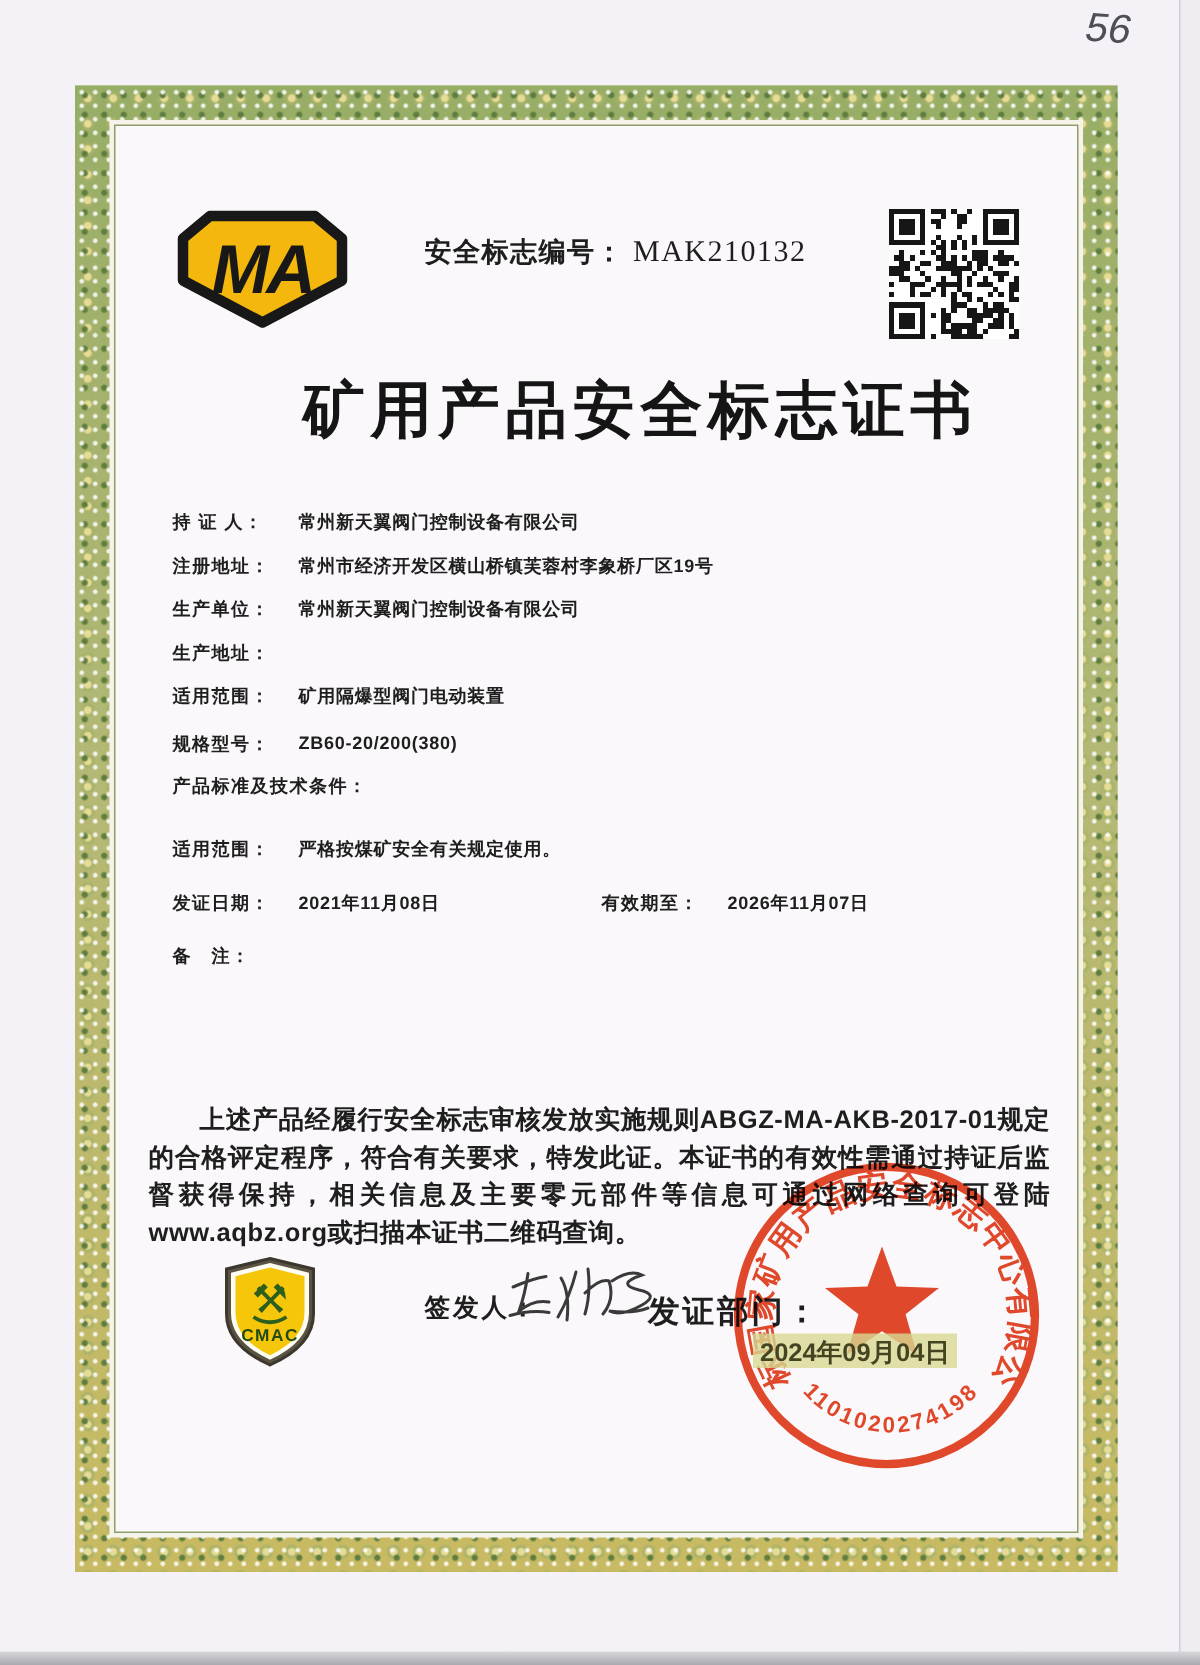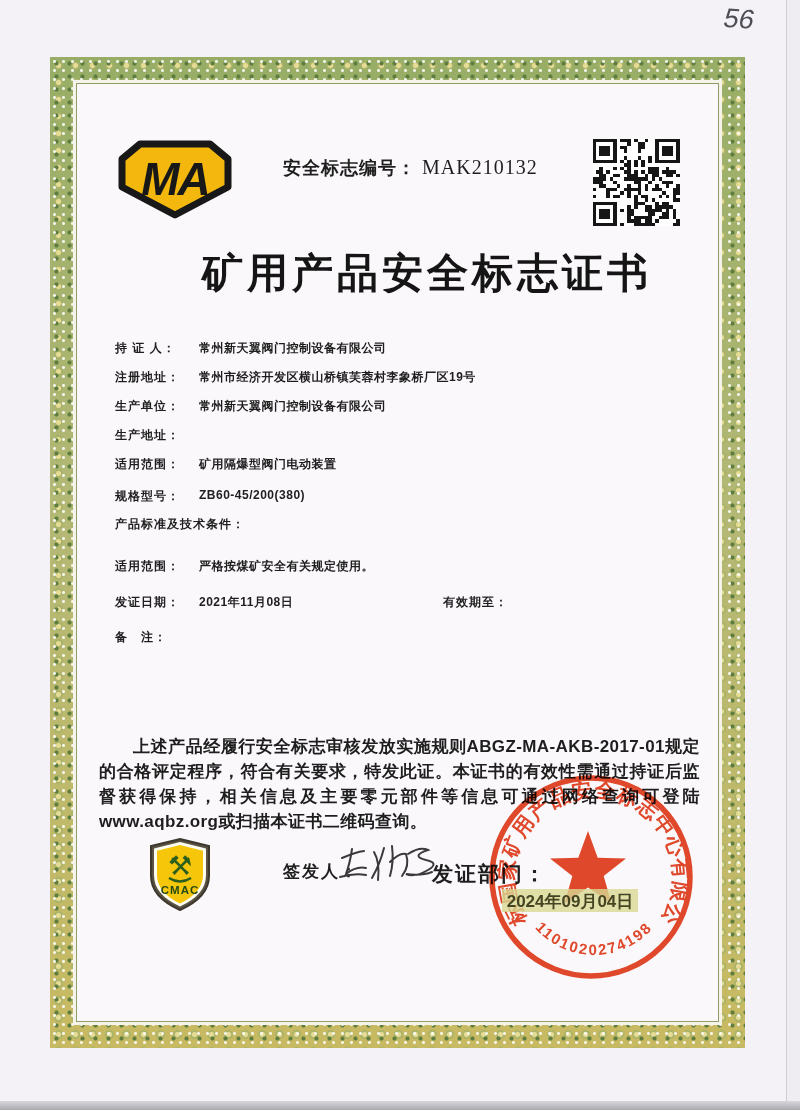--- a/index.html
+++ b/index.html
@@ -44,21 +44,21 @@
     position:absolute;left:50px;top:246px;width:754px;text-align:center;
     font-family:"Liberation Serif",serif;
     font-size:41px;font-weight:900;letter-spacing:4px;color:#151515;
   }
   
   .row{position:absolute;left:115px;display:flex;font-size:12px;font-weight:700;}
   .row .lbl{width:84px;flex:none;letter-spacing:1px;}
   .row .val{letter-spacing:.5px;}
   .row.wide .lbl{width:168px;}
   .row.wide .val{width:428px;line-height:21px;}
-  .row.dates .lbl2{margin-left:84px;}
+  .row.dates .lbl2{margin-left:42px;}
   .row.dates .val{width:160px;}
   
   .statement{
     position:absolute;left:99px;top:734px;width:601px;
     font-size:17px;font-weight:700;line-height:25px;
     text-indent:2em;text-align:justify;letter-spacing:.4px;
   }
   
   .cmac-logo{position:absolute;left:143px;top:837px;width:74px;height:76px;}
   .signer{position:absolute;left:283px;top:860px;font-size:17px;font-weight:700;letter-spacing:2px;}
@@ -401,33 +401,34 @@
 </div>
 <div class="row" style="top:427px">
   <span class="lbl">生产地址：</span>
 </div>
 <div class="row" style="top:456px">
   <span class="lbl">适用范围：</span>
   <span class="val">矿用隔爆型阀门电动装置</span>
 </div>
 <div class="row" style="top:488px">
   <span class="lbl">规格型号：</span>
-  <span class="val">ZB60-45/200(380)</span>
+  <span class="val">ZB60-20/200(380)</span>
 </div>
 <div class="row wide" style="top:516px">
   <span class="lbl" style="align-self:center">产品标准及技术条件：</span>
 </div>
 <div class="row" style="top:558px">
   <span class="lbl">适用范围：</span>
   <span class="val">严格按煤矿安全有关规定使用。</span>
 </div>
 <div class="row dates" style="top:594px">
   <span class="lbl">发证日期：</span>
   <span class="val">2021年11月08日</span>
   <span class="lbl lbl2">有效期至：</span>
+  <span class="val">2026年11月07日</span>
 </div>
 <div class="row" style="top:629px">
   <span class="lbl">备　注：</span>
 </div>
 
 <div class="statement">上述产品经履行安全标志审核发放实施规则ABGZ-MA-AKB-2017-01规定的合格评定程序，符合有关要求，特发此证。本证书的有效性需通过持证后监督获得保持，相关信息及主要零元部件等信息可通过网络查询可登陆www.aqbz.org或扫描本证书二维码查询。</div>
 
 <div class="cmac-logo">
   <svg width="74" height="76" viewBox="0 0 74 76">
     <path d="M37,2 L66,9 V39 Q66,60 37,73 Q8,60 8,39 V9 Z" fill="#5a5344" stroke="#3c382e" stroke-width="2"></path>

